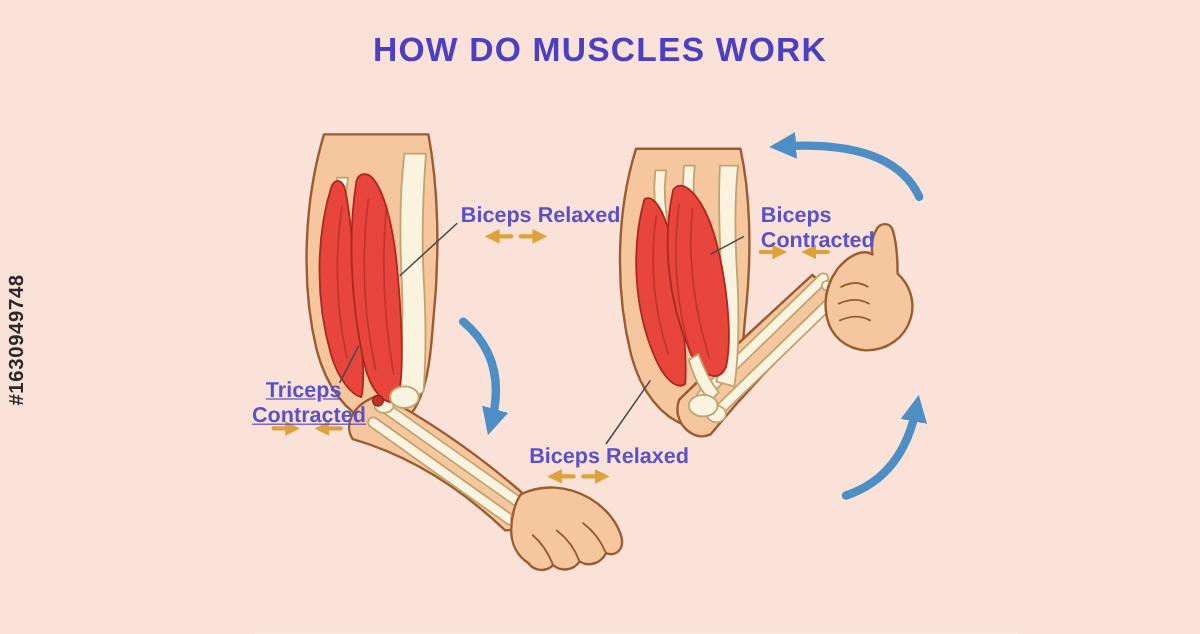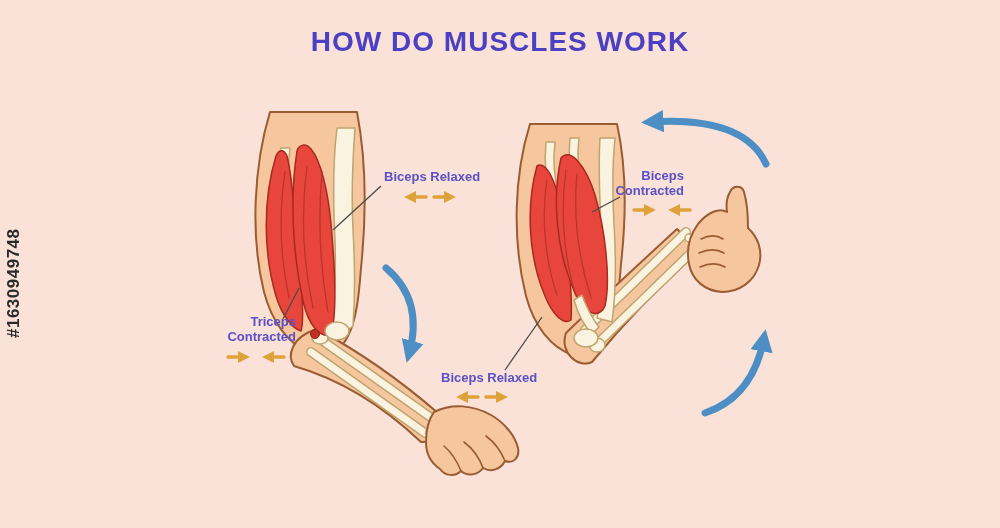--- a/index.html
+++ b/index.html
@@ -13,26 +13,26 @@
   .artwork { position:absolute; left:0; top:0; }
 
   .title {
     position:absolute; top:26px; left:0; width:100%;
     text-align:center;
     font-size:28px; font-weight:bold; letter-spacing:1px;
     color:#4b40c2;
   }
   .lbl {
     position:absolute;
-    font-size:13px; font-weight:bold;
+    font-size:18px; font-weight:bold;
     color:#5a50c8;
   }
   .lbl-biceps-relaxed   { left:384px; top:169px; white-space:nowrap; }
-  .lbl-triceps-contracted { left:210px; top:315px; width:86px; text-align:right; line-height:1.15; }
-  .lbl-biceps-contracted  { left:604px; top:169px; width:80px; text-align:right; line-height:1.15; }
+  .lbl-triceps-contracted { left:210px; top:315px; width:86px; text-align:center; line-height:1.15;text-decoration:underline; }
+  .lbl-biceps-contracted  { left:634px; top:169px; width:80px; text-align:left; line-height:1.15; }
   .lbl-triceps-relaxed  { left:441px; top:370px; white-space:nowrap; }
 
   .watermark {
     position:absolute; left:4px; top:338px;
     transform:rotate(-90deg); transform-origin:0 0;
     font-size:17px; font-weight:bold; letter-spacing:0.5px;
     color:#2a2a2a; white-space:nowrap;
   }
 
   

